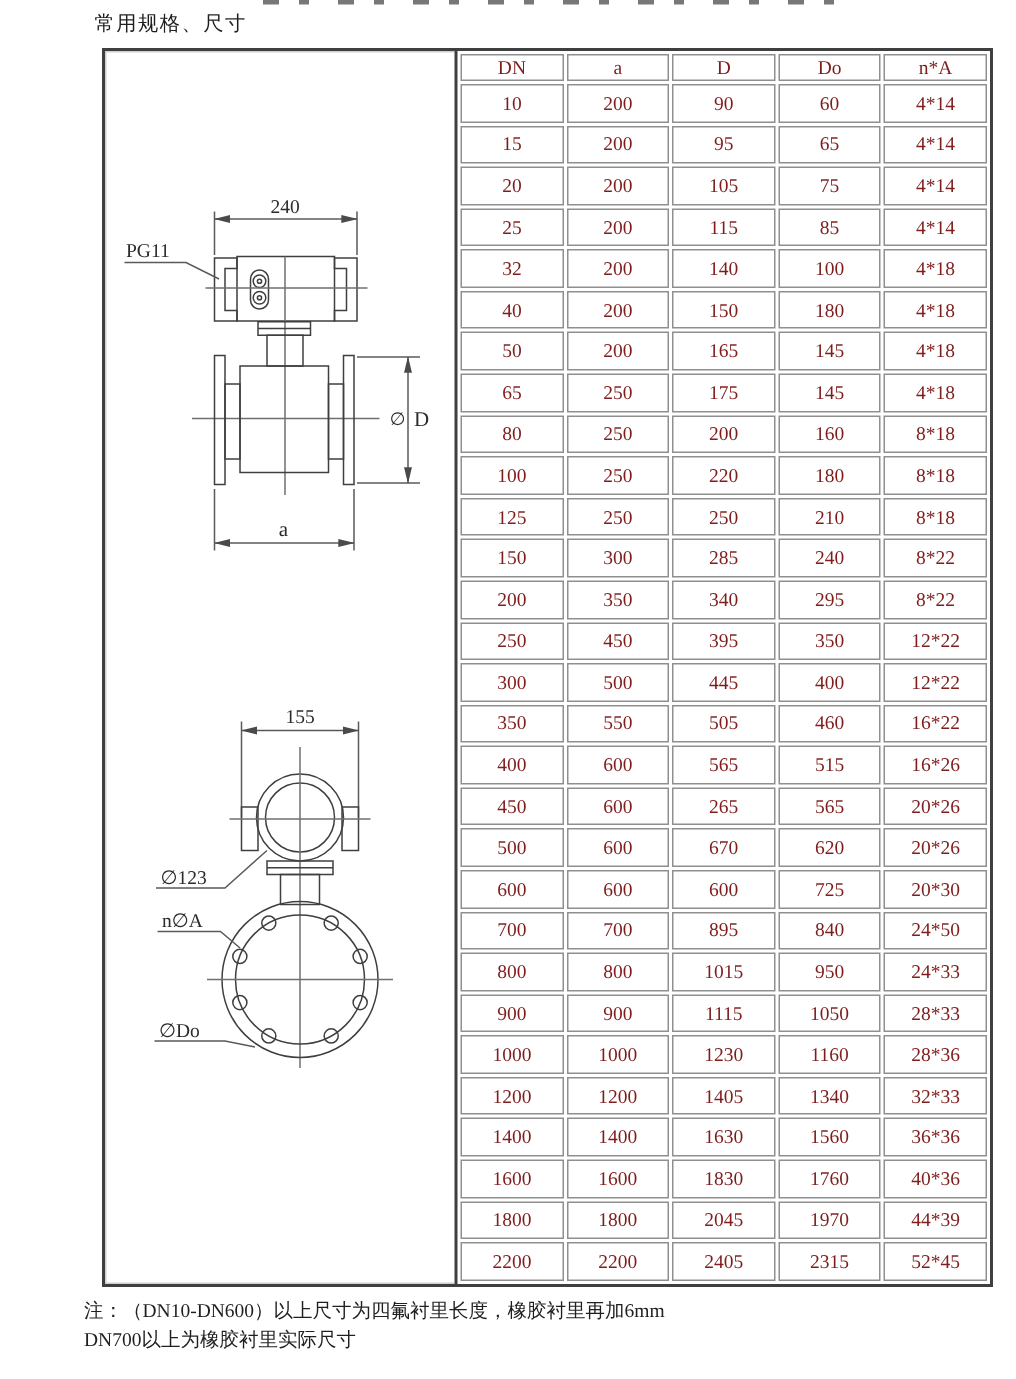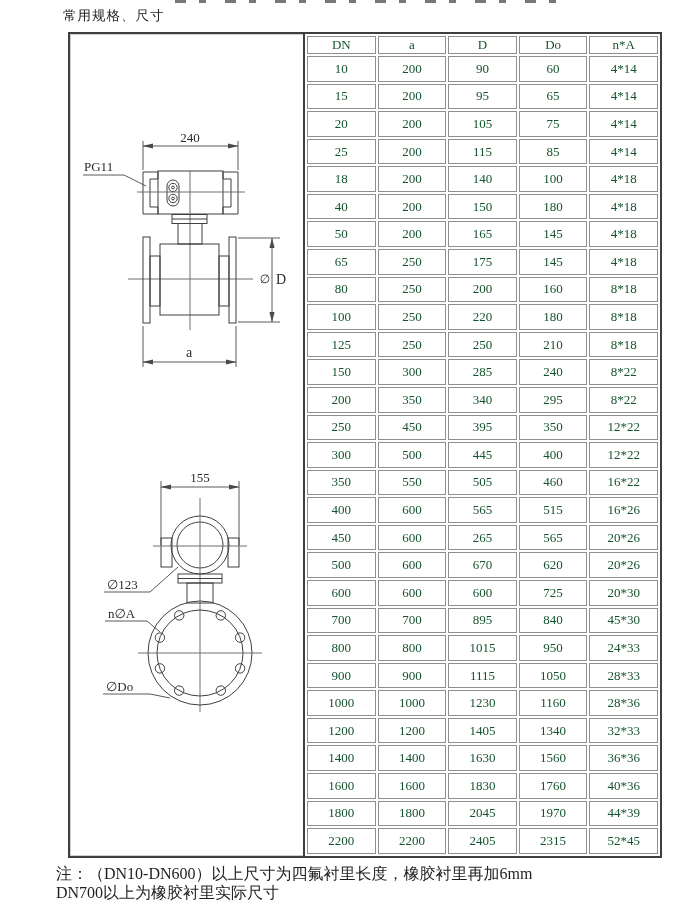--- a/index.html
+++ b/index.html
@@ -21,29 +21,29 @@
     border:2px solid #3f3f3f;box-shadow:inset 0 0 0 1px #cfcfcf;background:#fff;
   }
   .drawing-svg{position:absolute;left:0;top:0;}
   .table-wrap{
     position:absolute;right:0;top:0;bottom:0;width:357px;box-sizing:border-box;
     border-left:2px solid #3f3f3f;background:#fff;
   }
   table.spec{
     width:100%;height:100%;table-layout:fixed;
     border-collapse:separate;border-spacing:2px;
-    font-size:13px;color:#14532d;border-radius:20px;
+    font-size:13px;color:#7f1d1d;border-radius:20px;
   }
   table.spec th,table.spec td{
     border:1px solid #8f8f8f;background:#fff;text-align:center;vertical-align:middle;
     padding:0;font-weight:normal;overflow:hidden;white-space:nowrap;
   }
   .notes{
     position:absolute;left:56px;top:864px;width:600px;
-    font-size:16px;line-height:19px;color:#1f1f1f;
+    font-size:13px;line-height:19px;color:#1f1f1f;
   }
   svg .outline{stroke:#3f3f3f;stroke-width:1;fill:none;}
   svg .thin{stroke:#6f6f6f;stroke-width:1;fill:none;}
   svg .dim{stroke:#5a5a5a;stroke-width:1;fill:none;}
   svg text{fill:#2b2b2b;font-family:"Liberation Serif","DejaVu Serif",serif;}
 </style>
 </head>
 <body>
 
 <div class="crop-remnant"></div>
@@ -182,21 +182,21 @@
             <td>4*14</td>
           </tr>
           <tr>
             <td>25</td>
             <td>200</td>
             <td>115</td>
             <td>85</td>
             <td>4*14</td>
           </tr>
           <tr>
-            <td>18</td>
+            <td>32</td>
             <td>200</td>
             <td>140</td>
             <td>100</td>
             <td>4*18</td>
           </tr>
           <tr>
             <td>40</td>
             <td>200</td>
             <td>150</td>
             <td>180</td>
@@ -298,21 +298,21 @@
             <td>600</td>
             <td>600</td>
             <td>725</td>
             <td>20*30</td>
           </tr>
           <tr>
             <td>700</td>
             <td>700</td>
             <td>895</td>
             <td>840</td>
-            <td>45*30</td>
+            <td>24*50</td>
           </tr>
           <tr>
             <td>800</td>
             <td>800</td>
             <td>1015</td>
             <td>950</td>
             <td>24*33</td>
           </tr>
           <tr>
             <td>900</td>

